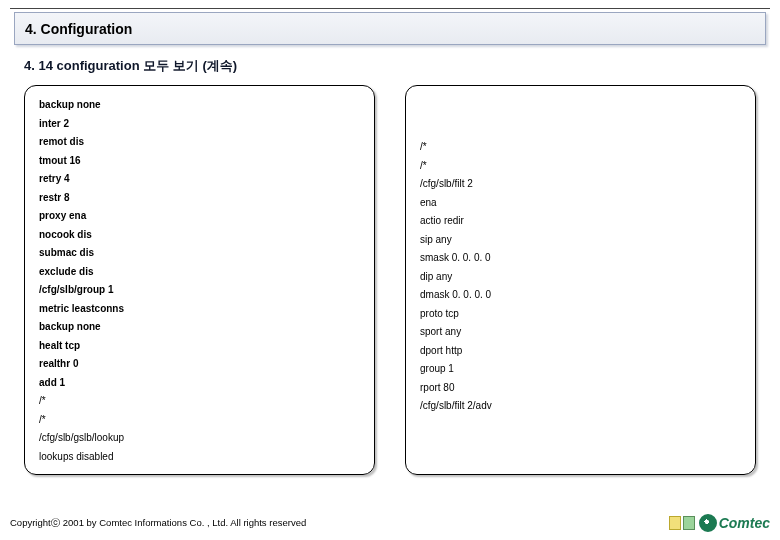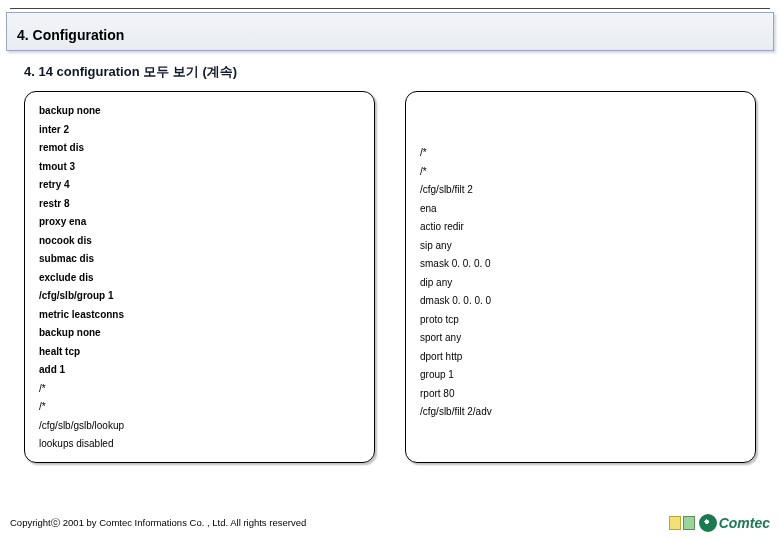--- a/index.html
+++ b/index.html
@@ -8,24 +8,24 @@
       height: 540px;
       font-family: Arial, "Malgun Gothic", sans-serif;
       background: #fff;
       position: relative;
     }
     .header-line {
       border-top: 1px solid #444;
       margin: 8px 10px 3px 10px;
     }
     .section-title-box {
-      margin: 0 6px;
+      margin: 0 14px;
       border: 1px solid #9aa6c0;
       background: linear-gradient(#f3f5f9, #e8ebf1);
-      padding: 14px 10px 7px 10px;
+      padding: 8px 10px 7px 10px;
       box-shadow: 2px 2px 2px rgba(80,95,130,0.25);
     }
     .section-title {
       font-size: 14px;
       font-weight: bold;
       color: #000;
     }
     .subtitle {
       margin: 12px 24px 10px 24px;
       font-size: 13px;
@@ -120,31 +120,32 @@
   <div class="section-title">4. Configuration</div>
 </div>
 
 <div class="subtitle">4. 14 configuration 모두 보기 (계속)</div>
 
 <div class="panels">
   <div class="panel left">
     <div class="line">backup none</div>
     <div class="line">inter 2</div>
     <div class="line">remot dis</div>
-    <div class="line">tmout 3</div>
+    <div class="line">tmout 16</div>
     <div class="line">retry 4</div>
     <div class="line">restr 8</div>
     <div class="line">proxy ena</div>
     <div class="line">nocook dis</div>
     <div class="line">submac dis</div>
     <div class="line">exclude dis</div>
     <div class="line">/cfg/slb/group 1</div>
     <div class="line">metric leastconns</div>
     <div class="line">backup none</div>
     <div class="line">healt tcp</div>
+    <div class="line">realthr 0</div>
     <div class="line">add 1</div>
     <div class="line thin">/*</div>
     <div class="line thin">/*</div>
     <div class="line thin">/cfg/slb/gslb/lookup</div>
     <div class="line thin">lookups disabled</div>
   </div>
   <div class="panel right">
     <div class="line">/*</div>
     <div class="line">/*</div>
     <div class="line">/cfg/slb/filt 2</div>

